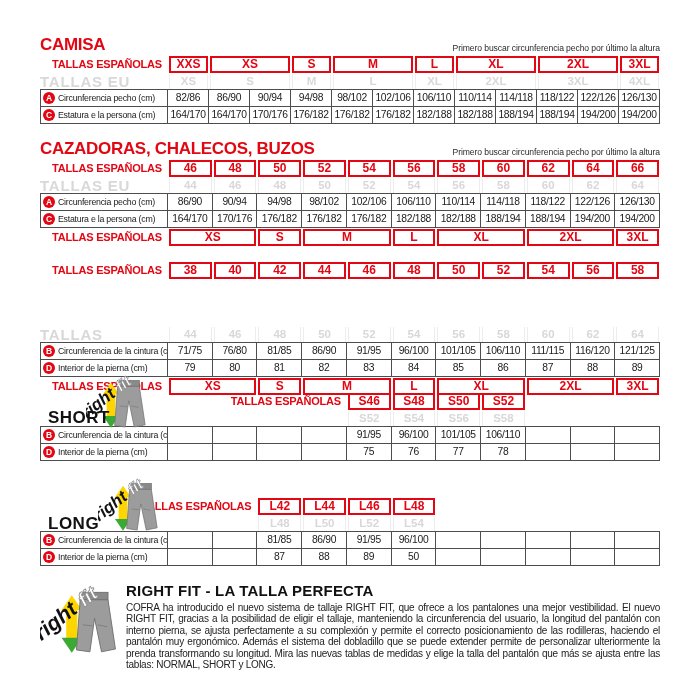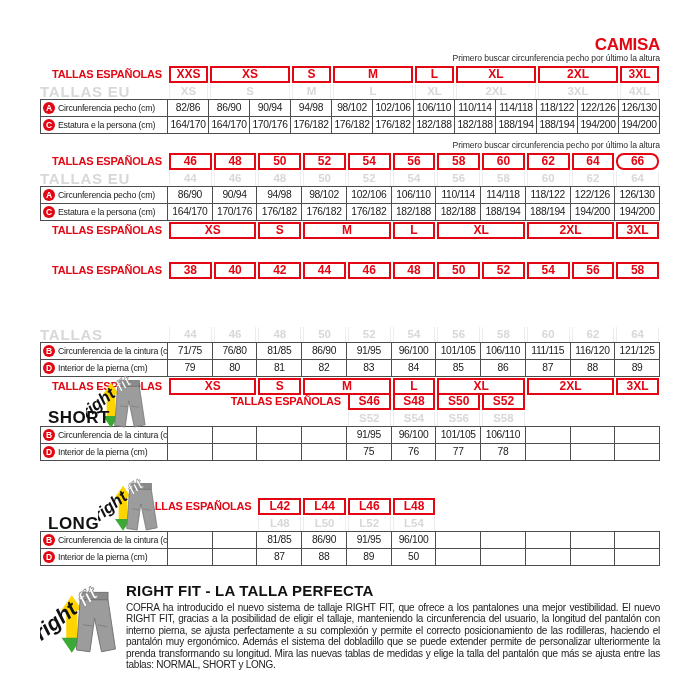--- a/index.html
+++ b/index.html
@@ -1,18 +1,18 @@
 <!DOCTYPE html>
 <html><head>
 <meta charset="utf-8">
 <style>
   html,body{margin:0;padding:0;background:#fff;}
   body{width:700px;height:700px;position:relative;font-family:"Liberation Sans",sans-serif;color:#1a1a1a;overflow:hidden;}
   .section{position:absolute;left:40px;width:620px;}
-  .sec-head{display:flex;justify-content:space-between;align-items:flex-end;margin-bottom:3px;flex-direction:column;}
+  .sec-head{display:flex;justify-content:space-between;align-items:flex-end;margin-bottom:3px;}
   .sec-title{color:#e30613;font-weight:bold;font-size:17px;letter-spacing:-0.3px;line-height:17px;}
   .sec-note{font-size:8.6px;color:#2b2b2b;letter-spacing:-0.1px;line-height:10px;}
   .grow{display:grid;align-items:stretch;}
   .row-es{height:17px;margin-bottom:1px;}
   .row-eu{height:15px;}
   .row-m{height:18px;}
   .row-m > *:not(:first-child){margin-left:-1px;}
   .row-m + .row-m{margin-top:-1px;}
   .size-box{border:2px solid #e30613;color:#e30613;font-weight:bold;font-size:12px;line-height:13px;text-align:center;margin:0 1px;background:#fff;}
   .es-label{color:#e30613;font-weight:bold;font-size:11px;text-align:right;padding-right:6px;line-height:17px;white-space:nowrap;letter-spacing:-0.2px;}
@@ -117,36 +117,37 @@
         <div class="m-cell">188/194</div>
         <div class="m-cell">188/194</div>
         <div class="m-cell">194/200</div>
         <div class="m-cell">194/200</div>
       </div>
     </div>
 </div>
 
 <div class="section" id="cazadoras-sec" style="top:140px;">
   <div class="sec-head">
+    <div class="sec-title">CAZADORAS, CHALECOS, BUZOS</div>
     <div class="sec-note">Primero buscar circunferencia pecho por último la altura</div>
   </div>
   <div>
       <div class="grow row-es" style="grid-template-columns: 128px repeat(11, 1fr);">
         <div class="es-label" style="grid-column: 1 / span 1;">TALLAS ESPAÑOLAS</div>
         <div class="size-box" style="grid-column: 2 / span 1;">46</div>
         <div class="size-box" style="grid-column: 3 / span 1;">48</div>
         <div class="size-box" style="grid-column: 4 / span 1;">50</div>
         <div class="size-box" style="grid-column: 5 / span 1;">52</div>
         <div class="size-box" style="grid-column: 6 / span 1;">54</div>
         <div class="size-box" style="grid-column: 7 / span 1;">56</div>
         <div class="size-box" style="grid-column: 8 / span 1;">58</div>
         <div class="size-box" style="grid-column: 9 / span 1;">60</div>
         <div class="size-box" style="grid-column: 10 / span 1;">62</div>
         <div class="size-box" style="grid-column: 11 / span 1;">64</div>
-        <div class="size-box" style="grid-column: 12 / span 1; border-radius: 8px;">66</div>
+        <div class="size-box" style="grid-column: 12 / span 1;">66</div>
       </div>
       <div class="grow row-eu" style="grid-template-columns: 128px repeat(11, 1fr);">
         <div class="eu-label">TALLAS EU</div>
         <div class="eu-cell" style="grid-column: 2 / span 1;">44</div>
         <div class="eu-cell" style="grid-column: 3 / span 1;">46</div>
         <div class="eu-cell" style="grid-column: 4 / span 1;">48</div>
         <div class="eu-cell" style="grid-column: 5 / span 1;">50</div>
         <div class="eu-cell" style="grid-column: 6 / span 1;">52</div>
         <div class="eu-cell" style="grid-column: 7 / span 1;">54</div>
         <div class="eu-cell" style="grid-column: 8 / span 1;">56</div>

